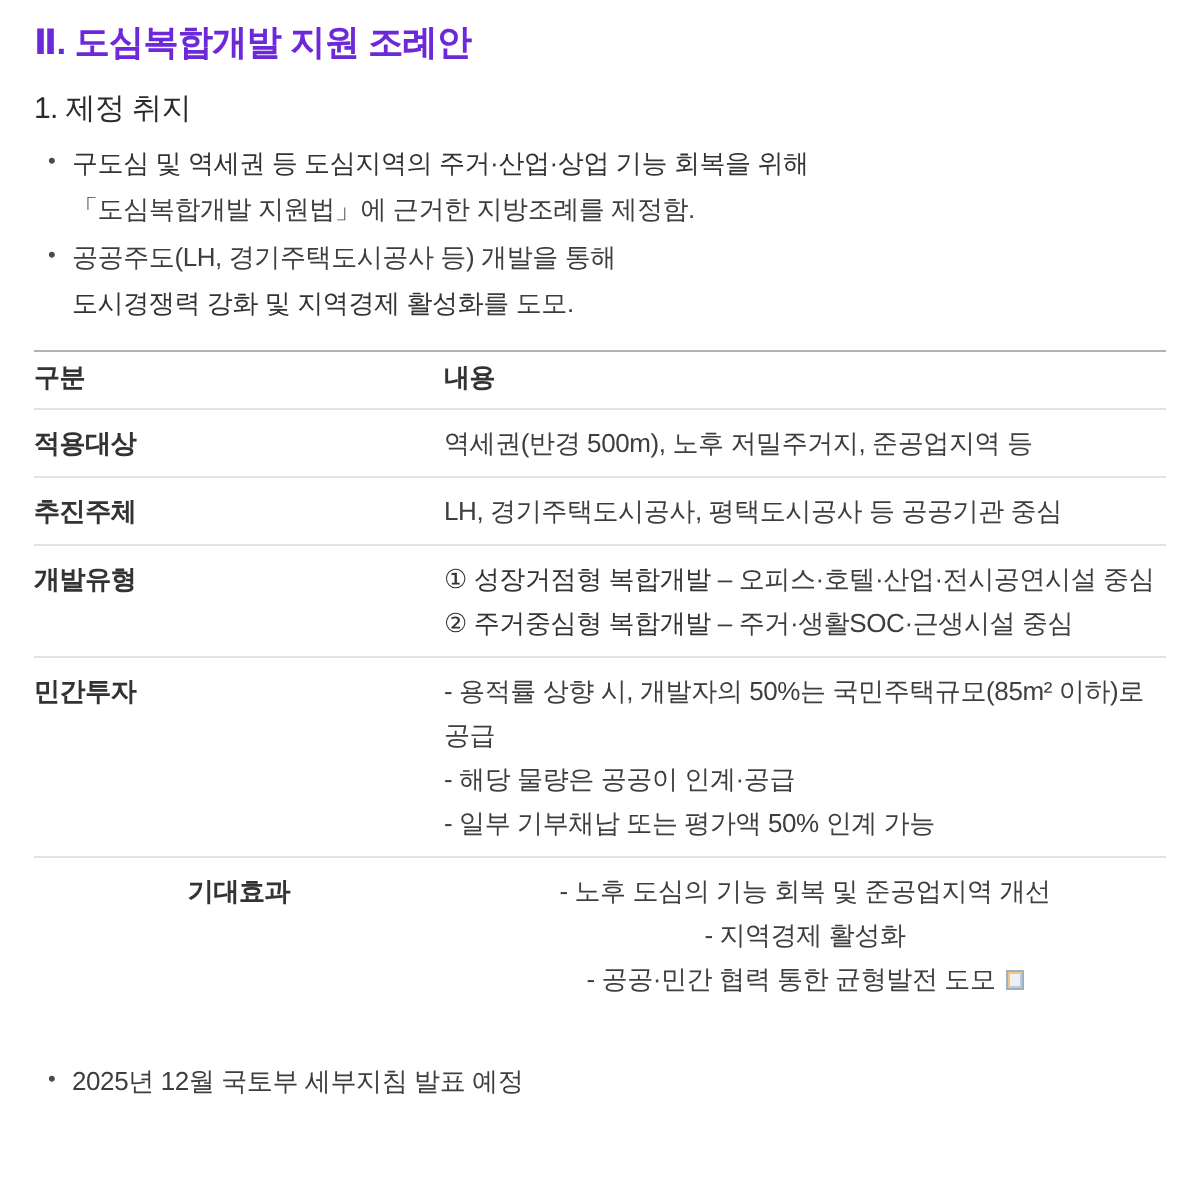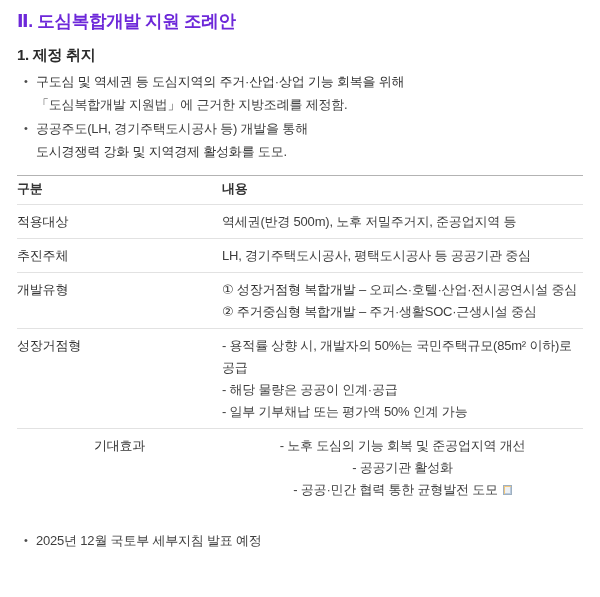--- a/index.html
+++ b/index.html
@@ -14,21 +14,21 @@
   .title {
     font-size:17.5px;
     font-weight:700;
     color:#6d28d9;
     letter-spacing:-0.3px;
     margin-bottom:13px;
     line-height:22px;
   }
   .sec-heading {
     font-size:15px;
-    font-weight:700;
+    font-weight:400;
     color:#2b2b2b;
     letter-spacing:-0.3px;
     line-height:20px;
     margin-bottom:5px;
   }
   section#sec1 { margin-bottom:12px; }
   section#sec3 { margin-top:22px; }
 
   .bullets { list-style:none; }
   .bullets li {
@@ -65,21 +65,21 @@
   }
   .tbl td {
     vertical-align:top;
     padding:6px 0 5px 0;
     border-bottom:1px solid #e2e2e2;
     line-height:22px;
     letter-spacing:-0.2px;
   }
   .tbl tr:last-child td { border-bottom:none;text-align:center; }
   .col-label { width:205px; }
-  td.label-cell { font-weight:400; color:#333333; }
+  td.label-cell { font-weight:700; color:#333333; }
   .cell-line { display:block; }
 
   .mini-box {
     display:inline-block;
     width:9px; height:10px;
     margin-left:5px;
     border:1px solid #9fb0c0;
     background:#eef1f4;
     box-shadow: inset 1px 1px 0 #f3c87e, inset -1px -1px 0 #b9cade;
     vertical-align:-1px;
@@ -132,32 +132,32 @@
         </td>
       </tr>
       <tr>
         <td class="label-cell">개발유형</td>
         <td>
           <span class="cell-line"><span class="b">① 성장거점형 복합개발</span><span> – 오피스·호텔·산업·전시공연시설 중심</span></span>
           <span class="cell-line"><span class="b">② 주거중심형 복합개발</span><span> – 주거·생활SOC·근생시설 중심</span></span>
         </td>
       </tr>
       <tr>
-        <td class="label-cell">성장거점형</td>
+        <td class="label-cell">민간투자</td>
         <td>
           <span class="cell-line">- 용적률 상향 시, 개발자의 50%는 국민주택규모(85m² 이하)로 공급</span>
           <span class="cell-line">- 해당 물량은 공공이 인계·공급</span>
           <span class="cell-line">- 일부 기부채납 또는 평가액 50% 인계 가능</span>
         </td>
       </tr>
       <tr>
         <td class="label-cell">기대효과</td>
         <td>
           <span class="cell-line">- 노후 도심의 기능 회복 및 준공업지역 개선</span>
-          <span class="cell-line">- 공공기관 활성화</span>
+          <span class="cell-line">- 지역경제 활성화</span>
           <span class="cell-line"><span>- 공공·민간 협력 통한 균형발전 도모</span><span class="mini-box"></span></span>
         </td>
       </tr>
     </tbody>
   </table>
 </section>
 
 <section id="sec3">
   <ul class="bullets">
     <li>

